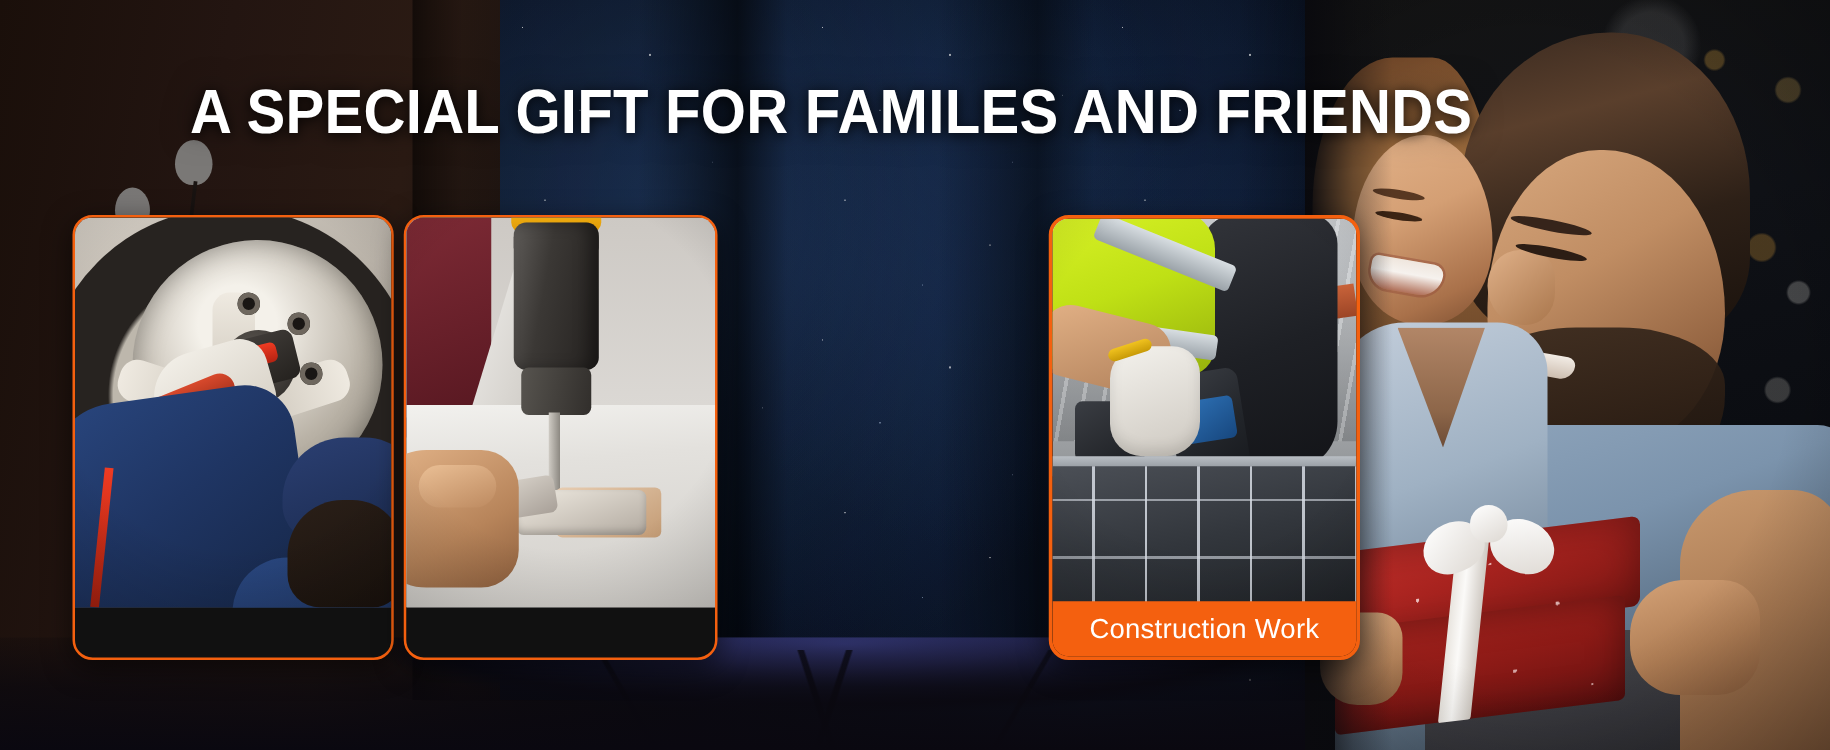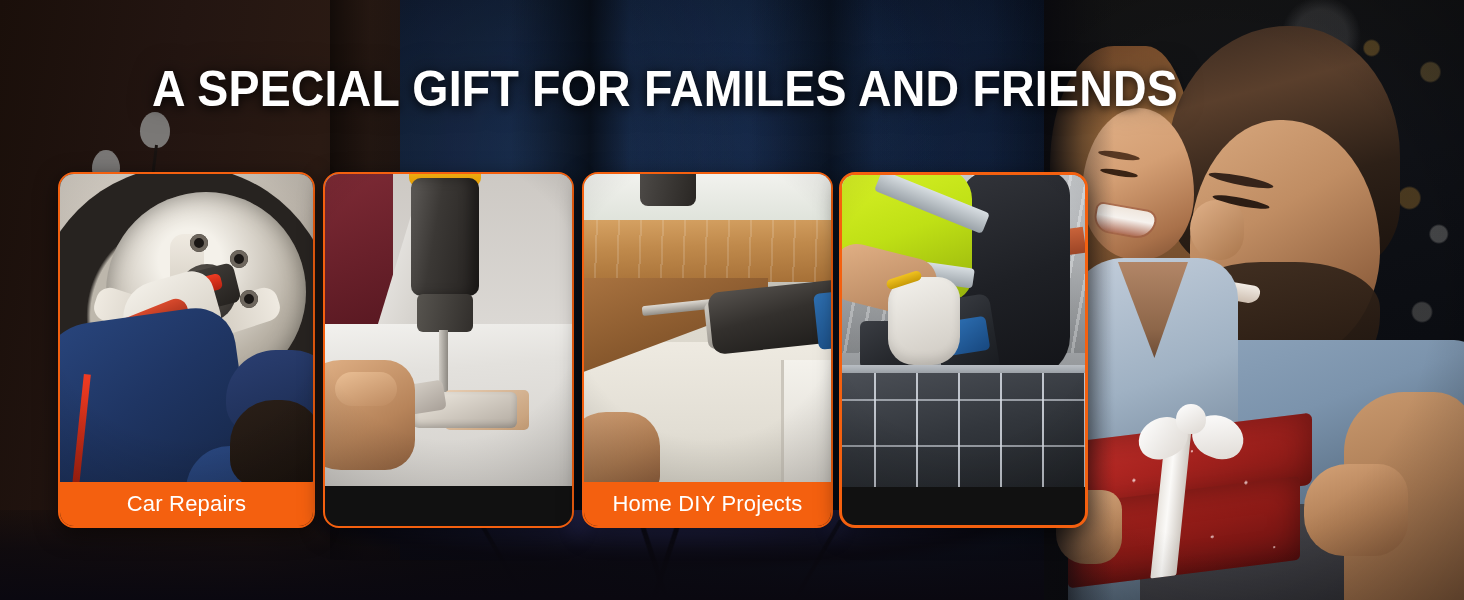--- a/index.html
+++ b/index.html
@@ -606,21 +606,20 @@
           <span class="glove"></span>
           <span class="cuff"></span>
           <span class="arm"></span>
           <span class="shoulder"></span>
           <span class="cap"></span>
           <span class="head"></span>
           <span class="redline"></span>
           <span class="shade"></span>
         </div>
       </div>
-      <div class="caption">Car Repairs</div>
     </div>
 
     <div class="card card-2">
       <div class="card-img">
         <div class="c2">
           <span class="wall"></span>
           <span class="curtain"></span>
           <span class="panel"></span>
           <span class="tabletop"></span>
           <span class="drill-top"></span>
@@ -631,40 +630,20 @@
           <span class="hinge-plate"></span>
           <span class="hinge"></span>
           <span class="hinge-arm"></span>
           <span class="hand"></span>
           <span class="finger"></span>
           <span class="shade"></span>
         </div>
       </div>
     </div>
 
-    <div class="card card-3">
-      <div class="card-img">
-        <div class="c3">
-          <span class="window"></span>
-          <span class="drill-top"></span>
-          <span class="shelf"></span>
-          <span class="shelf-grain"></span>
-          <span class="wall"></span>
-          <span class="door"></span>
-          <span class="bracket"></span>
-          <span class="bit"></span>
-          <span class="driver-steel"></span>
-          <span class="driver"></span>
-          <span class="driver-blue"></span>
-          <span class="hand"></span>
-          <span class="shade"></span>
-        </div>
-      </div>
-      <div class="caption">Home DIY Projects</div>
-    </div>
 
     <div class="card card-4">
       <div class="card-img">
         <div class="c4">
           <span class="roof"></span>
           <span class="roof-red"></span>
           <span class="leg"></span>
           <span class="vest"></span>
           <span class="vest-strip"></span>
           <span class="vest-strip2"></span>
@@ -672,16 +651,17 @@
           <span class="battery"></span>
           <span class="drill"></span>
           <span class="drill-blue"></span>
           <span class="glove"></span>
           <span class="glove-band"></span>
           <span class="panel-rail"></span>
           <span class="panel"></span>
           <span class="shade"></span>
         </div>
       </div>
+      <div class="caption">Construction Work</div>
     </div>
 
   </div>
 </div>
 
 </body></html>

